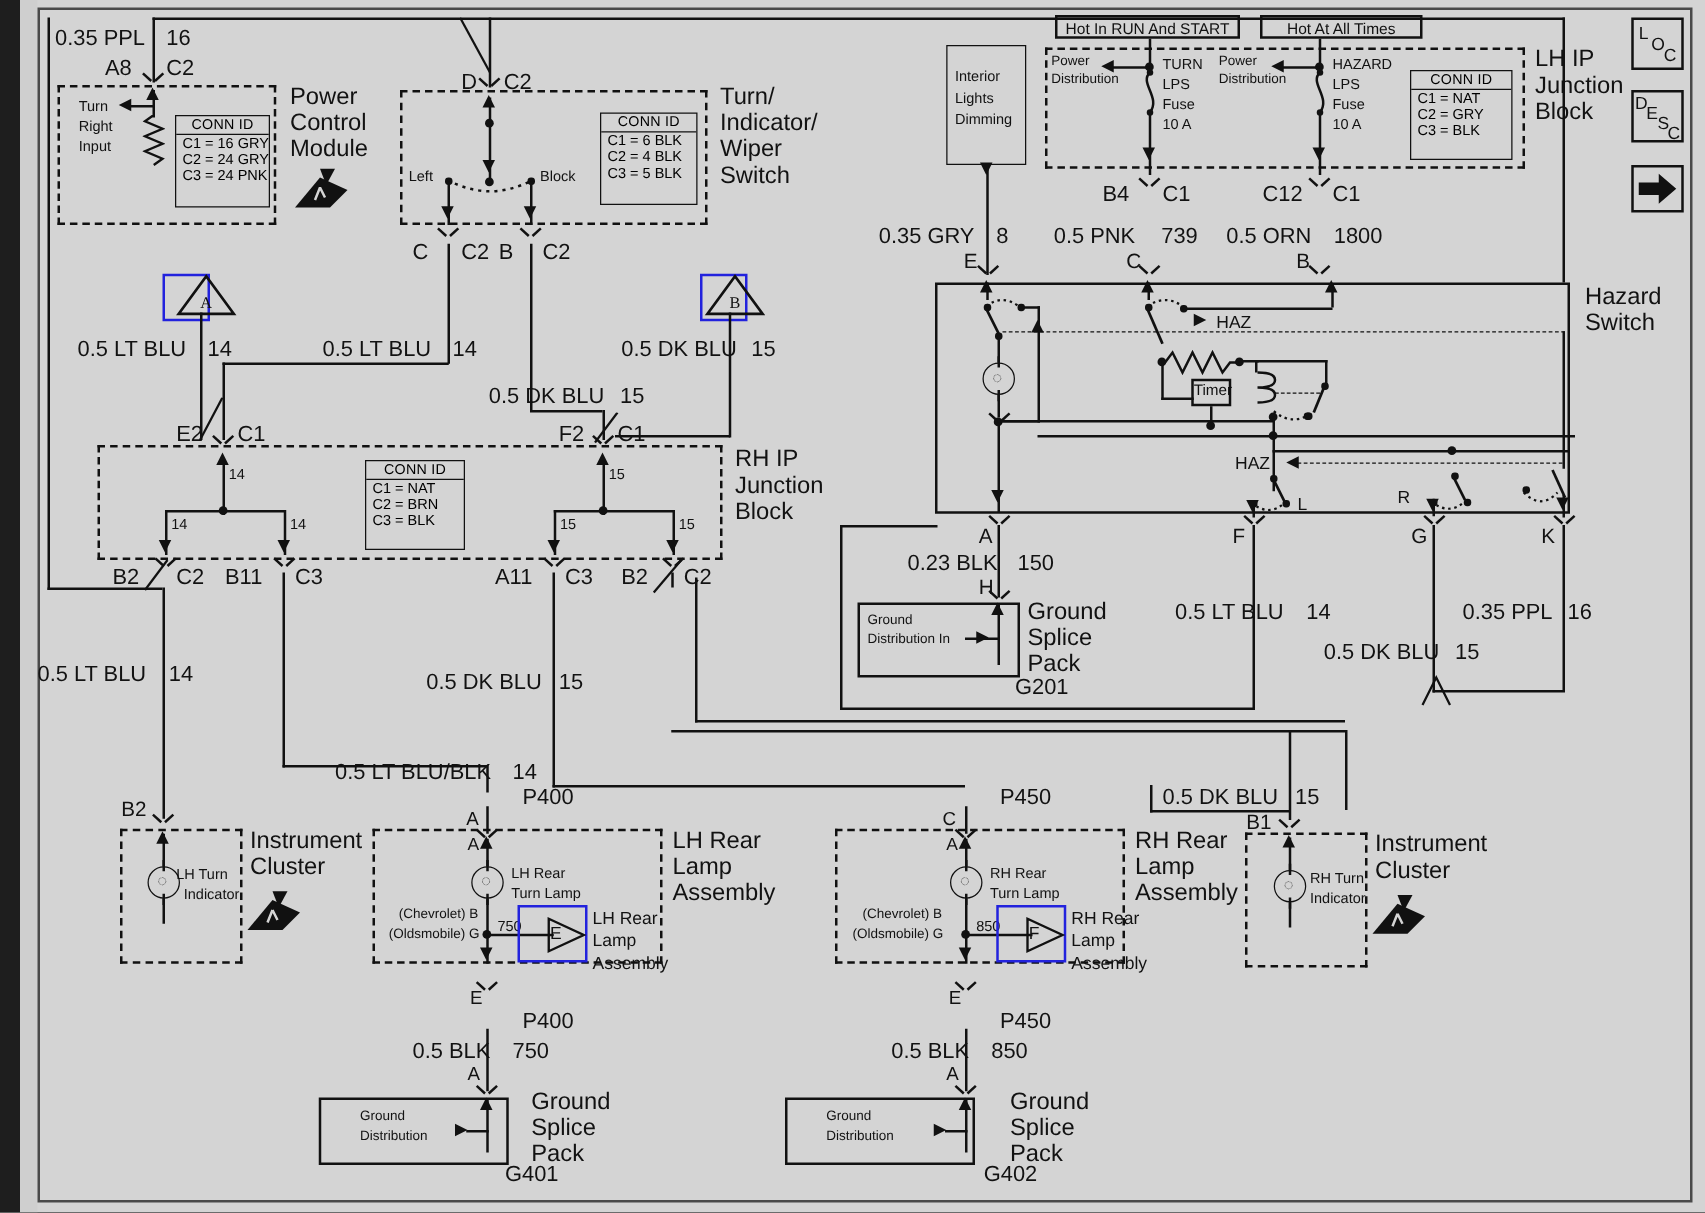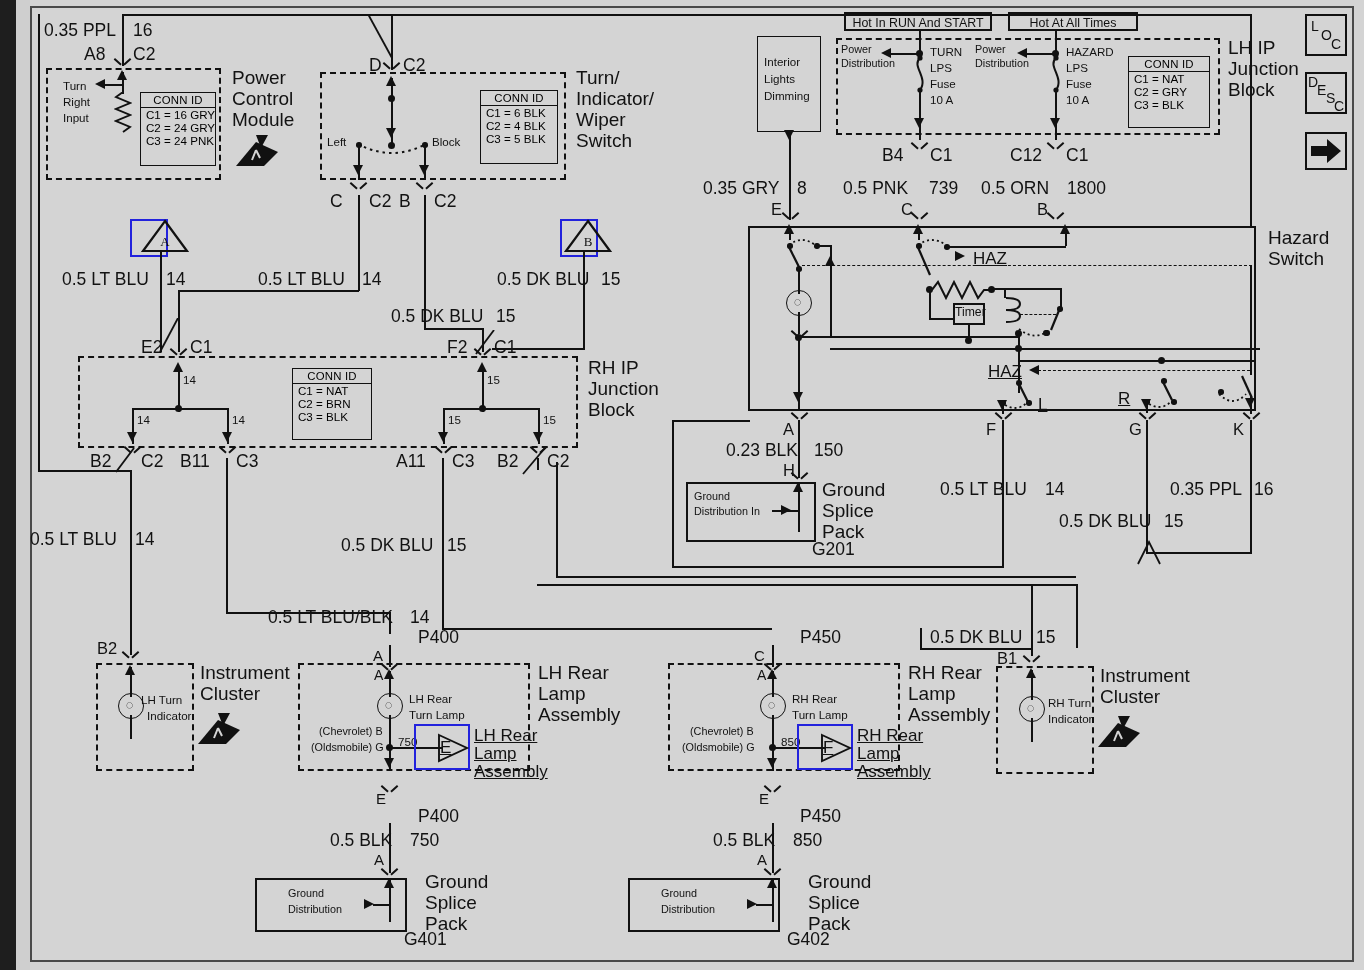--- a/index.html
+++ b/index.html
@@ -13,21 +13,21 @@
   .edge-left{position:absolute;left:0;top:0;width:16px;height:970px;background:#1e1e1e;}
   .edge-left2{position:absolute;left:16px;top:0;width:14px;height:970px;background:#cfcfcf;}
   
   .frame{position:absolute;left:30px;top:6px;width:1324px;height:956px;border:2px solid #4a4a4a;box-sizing:border-box;background:#d4d4d4;}
 
   
   .lbl{position:absolute;white-space:nowrap;color:#121212;line-height:1.05;}
   .f16{font-size:16.5px;}
   .f15{font-size:15px;}
   .f14{font-size:14px;}
-  .f13{font-size:17px;text-decoration:underline;}
+  .f13{font-size:14px;}
   .f12{font-size:11.6px;}
   .f11{font-size:10.8px;}
   .f19{font-size:19px;}
   .f18{font-size:17.5px;}
 
   .wire{position:absolute;background:#111;}
   .wh{height:1.7px;}
   .wv{width:1.7px;}
   .box-solid{position:absolute;border:2.2px solid #111;box-sizing:border-box;background:transparent;}
   .box-dash{position:absolute;border:2.4px dashed #111;box-sizing:border-box;background:transparent;}

